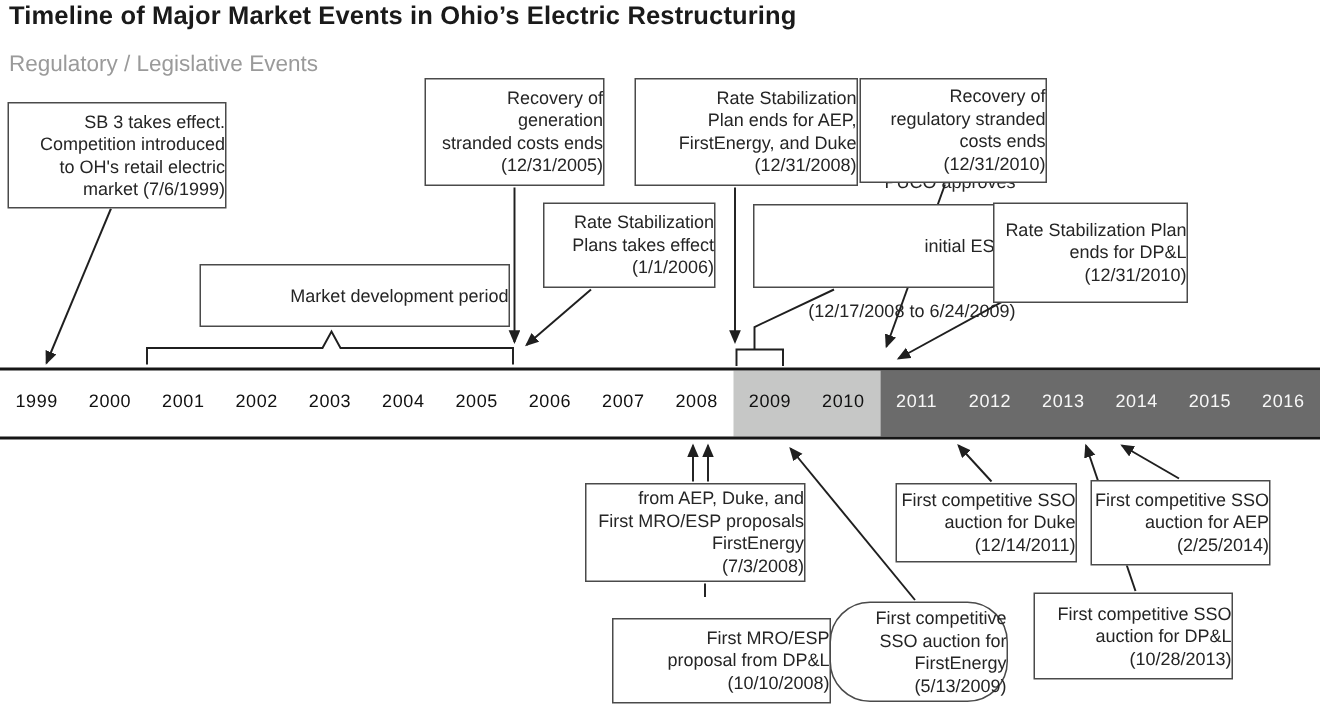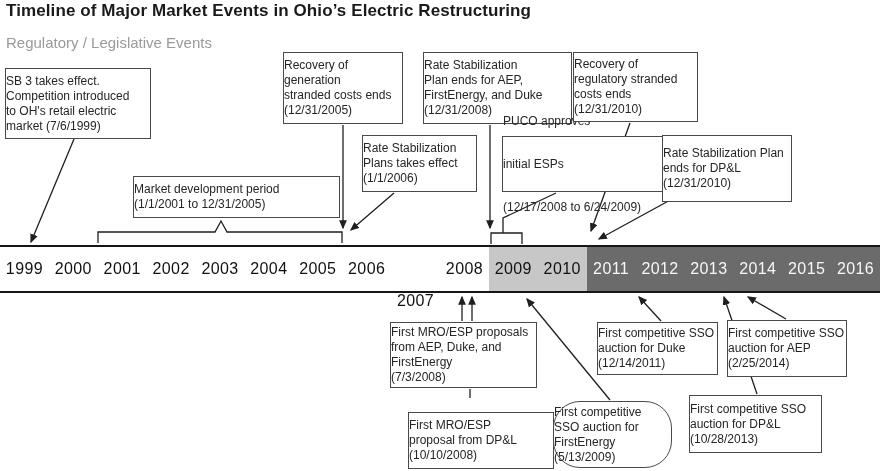--- a/index.html
+++ b/index.html
@@ -10,28 +10,28 @@
   .title{
     position:absolute;left:6px;top:1px;font-size:17px;font-weight:bold;color:#1a1a1a;
     letter-spacing:0.1px;white-space:nowrap;
   }
   .subtitle{
     position:absolute;left:6px;top:34px;font-size:15px;color:#9a9a9a;white-space:nowrap;
   }
   #connector-layer{position:absolute;left:0;top:0;z-index:1;}
   .event-box{
     position:absolute;z-index:2;background:#ffffff;border:1px solid #4a4a4a;
-    display:flex;flex-direction:column;align-items:flex-start;justify-content:center;
+    display:flex;flex-direction:column;align-items:flex-end;justify-content:center;
     text-align:center;color:#252525;font-size:12px;line-height:15px;box-sizing:border-box;
     white-space:nowrap;
   }
   .bar-line{position:absolute;left:0;width:880px;height:2px;background:#161616;z-index:2;}
   .bar-fill{position:absolute;height:44px;top:247px;z-index:2;}
   .year-label{
-    position:absolute;top:260px;z-index:3;font-size:16px;letter-spacing:0.4px;
+    position:absolute;top:260px;z-index:3;font-size:12px;letter-spacing:0.4px;
     transform:translateX(-50%);color:#111111;white-space:nowrap;
   }
   .year-label.dark{color:#f7f7f7;}
 </style>
 </head>
 <body>
 
 <div id="canvas">
   <div class="title">Timeline of Major Market Events in Ohio’s Electric Restructuring</div>
   <div class="subtitle">Regulatory / Legislative Events</div>
@@ -71,42 +71,41 @@
   <div class="bar-line" id="bar-line-bottom" style="top: 291px;"></div>
   <div id="year-labels">
       <div class="year-label" style="left: 24.4444px;">1999</div>
       <div class="year-label" style="left: 73.3333px;">2000</div>
       <div class="year-label" style="left: 122.222px;">2001</div>
       <div class="year-label" style="left: 171.111px;">2002</div>
       <div class="year-label" style="left: 220px;">2003</div>
       <div class="year-label" style="left: 268.889px;">2004</div>
       <div class="year-label" style="left: 317.778px;">2005</div>
       <div class="year-label" style="left: 366.667px;">2006</div>
-      <div class="year-label" style="left: 415.556px; margin-top: 32px;">2007</div>
+      <div class="year-label" style="left: 415.556px;">2007</div>
       <div class="year-label" style="left: 464.444px;">2008</div>
       <div class="year-label" style="left: 513.333px;">2009</div>
       <div class="year-label" style="left: 562.222px;">2010</div>
       <div class="year-label dark" style="left: 611.111px;">2011</div>
       <div class="year-label dark" style="left: 660px;">2012</div>
       <div class="year-label dark" style="left: 708.889px;">2013</div>
       <div class="year-label dark" style="left: 757.778px;">2014</div>
       <div class="year-label dark" style="left: 806.667px;">2015</div>
       <div class="year-label dark" style="left: 855.556px;">2016</div>
     </div>
 
   <div id="event-boxes">
       <div class="event-box" style="left: 5px; top: 68px; width: 146px; height: 71px;">
         <div>SB 3 takes effect.</div>
         <div>Competition introduced</div>
         <div>to OH's retail electric</div>
         <div>market (7/6/1999)</div>
       </div>
       <div class="event-box" style="left: 133px; top: 176px; width: 207px; height: 42px;">
         <div>Market development period</div>
-        <div>(1/1/2001 to 12/31/2005)</div>
       </div>
       <div class="event-box" style="left: 283px; top: 52px; width: 120px; height: 72px;">
         <div>Recovery of</div>
         <div>generation</div>
         <div>stranded costs ends</div>
         <div>(12/31/2005)</div>
       </div>
       <div class="event-box" style="left: 362px; top: 135px; width: 115px; height: 57px;">
         <div>Rate Stabilization</div>
         <div>Plans takes effect</div>
@@ -128,22 +127,22 @@
         <div>regulatory stranded</div>
         <div>costs ends</div>
         <div>(12/31/2010)</div>
       </div>
       <div class="event-box" style="left: 662px; top: 135px; width: 130px; height: 67px;">
         <div>Rate Stabilization Plan</div>
         <div>ends for DP&amp;L</div>
         <div>(12/31/2010)</div>
       </div>
       <div class="event-box" style="left: 390px; top: 322px; width: 147px; height: 66px;">
+        <div>from AEP, Duke, and</div>
         <div>First MRO/ESP proposals</div>
-        <div>from AEP, Duke, and</div>
         <div>FirstEnergy</div>
         <div>(7/3/2008)</div>
       </div>
       <div class="event-box" style="left: 408px; top: 412px; width: 146px; height: 57px;">
         <div>First MRO/ESP</div>
         <div>proposal from DP&amp;L</div>
         <div>(10/10/2008)</div>
       </div>
       <div class="event-box" style="left: 553px; top: 401px; width: 119px; height: 67px; border-radius: 27px;">
         <div>First competitive</div>

